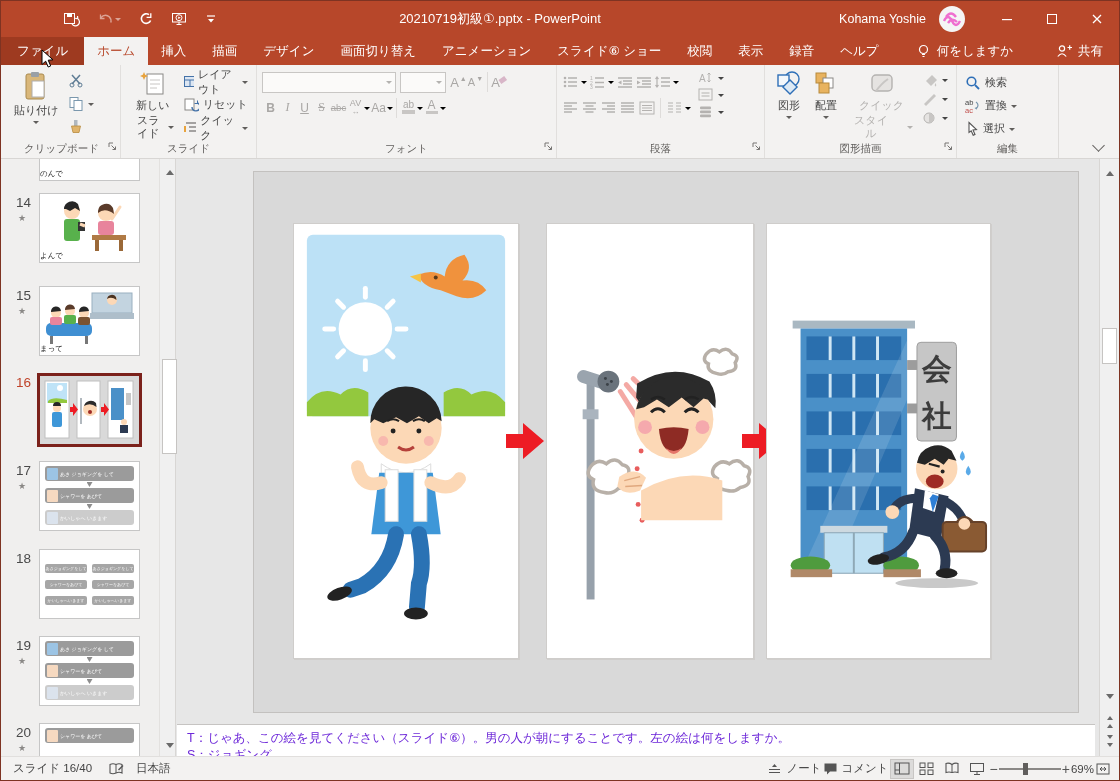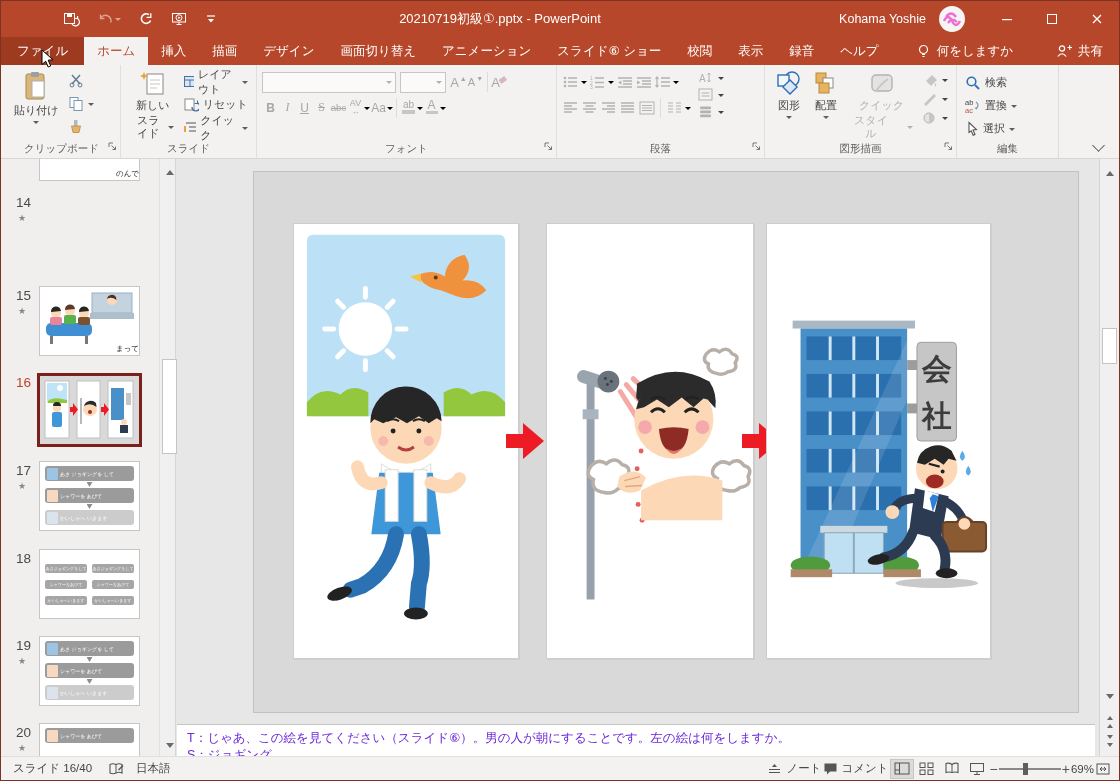--- a/index.html
+++ b/index.html
@@ -54,21 +54,21 @@
   .content { position:absolute; top:158px; left:0; right:0; bottom:24px; background:#e7e7e7; overflow:hidden; }
   .thumbs { position:absolute; left:0; top:0; width:158px; height:100%; background:#f0efee; }
   .tscroll { position:absolute; left:158px; top:0; width:17px; height:100%; background:#f0f0f0;
              border-left:1px solid #e3e1df; border-right:1px solid #d8d6d4; }
   .num { position:absolute; left:4px; width:26px; text-align:right; font-size:13.5px; color:#4a4a4a; }
   .num.cur { color:#c0442a; }
   .star { position:absolute; left:8px; width:26px; text-align:center; font-size:9px; color:#8a8886; }
   .tcard { position:absolute; left:38px; width:101px; height:70px; background:#fff; border:1px solid #c6c6c6; overflow:hidden; }
   .tcard.sel { left:36px; width:105px; height:74px; border:3px solid #7b211b; background:#d9d9d9; }
   .tcard svg { position:absolute; left:0; top:0; }
-  .tcap { position:absolute; bottom:1px; left:0; right:0; text-align:right; font-size:7.5px; color:#222; }
+  .tcap { position:absolute; bottom:1px; left:0; right:0; text-align:left; font-size:7.5px; color:#222; }
   .tbars { position:absolute; inset:0; padding-top:4px; }
   .tbar { height:15px; background:#9b9b9b; border-radius:3px; margin:0 5px; display:flex;
           align-items:center; gap:2px; padding:1px 2px; }
   .tbar.faded { opacity:.5; }
   .tbi { width:11px; height:12px; border-radius:1px; flex:none; }
   .tbt { font-size:5px; color:#fff; white-space:nowrap; overflow:hidden; }
   .tarr { width:6px; height:5px; background:#8d8d8d; clip-path:polygon(0 0,100% 0,50% 100%); margin:1px auto; }
   .tgrid { position:absolute; inset:0; display:grid; grid-template-columns:repeat(2,42px);
            gap:7px 5px; justify-content:center; align-content:center; }
   .tbox { height:9px; background:#a6a6a6; border-radius:2px; color:#fff; font-size:4px;
@@ -539,20 +539,37 @@
   <div class="content">
 
     <div class="thumbs">
 
       <div class="tcard" style="top:-50px; height:72px; border-top:none">
         <div class="tcap">のんで</div>
       </div>
 
       <div class="num" style="top:36px">14</div>
       <div class="star" style="top:54px">★</div>
+      <div class="tcard" style="top:34px">
+        <svg width="99" height="68" viewBox="0 0 99 68">
+          <circle cx="32" cy="17" r="8" fill="#fcd8b6"></circle>
+          <path d="M24 15 a8 8 0 0 1 14 -5 l2 7 -5 -3 -5 3 -4 -2 z" fill="#262626"></path>
+          <rect x="24" y="25" width="16" height="22" rx="3" fill="#58b14c"></rect>
+          <rect x="38" y="28" width="7" height="9" fill="#333"></rect>
+          <path d="M40 30 l5 2" stroke="#fcd8b6" stroke-width="3"></path>
+          <circle cx="66" cy="19" r="8" fill="#fcd8b6"></circle>
+          <path d="M58 17 a8 8 0 0 1 15 -3 l1 6 q-9 -7 -16 -1 z" fill="#5a3b2a"></path>
+          <path d="M72 25 l8 -12" stroke="#fcd8b6" stroke-width="3" stroke-linecap="round"></path>
+          <rect x="58" y="27" width="16" height="14" rx="3" fill="#e8849c"></rect>
+          <rect x="52" y="41" width="34" height="5" fill="#b07a45"></rect>
+          <rect x="55" y="46" width="4" height="11" fill="#9a6838"></rect>
+            <rect x="79" y="46" width="4" height="11" fill="#9a6838"></rect>
+        </svg>
+        <div class="tcap">よんで</div>
+      </div>
 
       <div class="num" style="top:129px">15</div>
       <div class="star" style="top:147px">★</div>
       <div class="tcard" style="top:127px">
         <svg width="99" height="68" viewBox="0 0 99 68">
           <rect x="52" y="6" width="40" height="20" fill="#c3d4e0" stroke="#9ab0c0"></rect>
           <circle cx="72" cy="13" r="5" fill="#fcd8b6"></circle>
           <path d="M67 12 a5 5 0 0 1 9 -2 l0.5 3 q-5 -4 -9.5 -1 z" fill="#4a3322"></path>
           <rect x="50" y="26" width="44" height="6" fill="#aebeca"></rect>
           <rect x="6" y="36" width="46" height="13" rx="5" fill="#3f8fd2"></rect>

